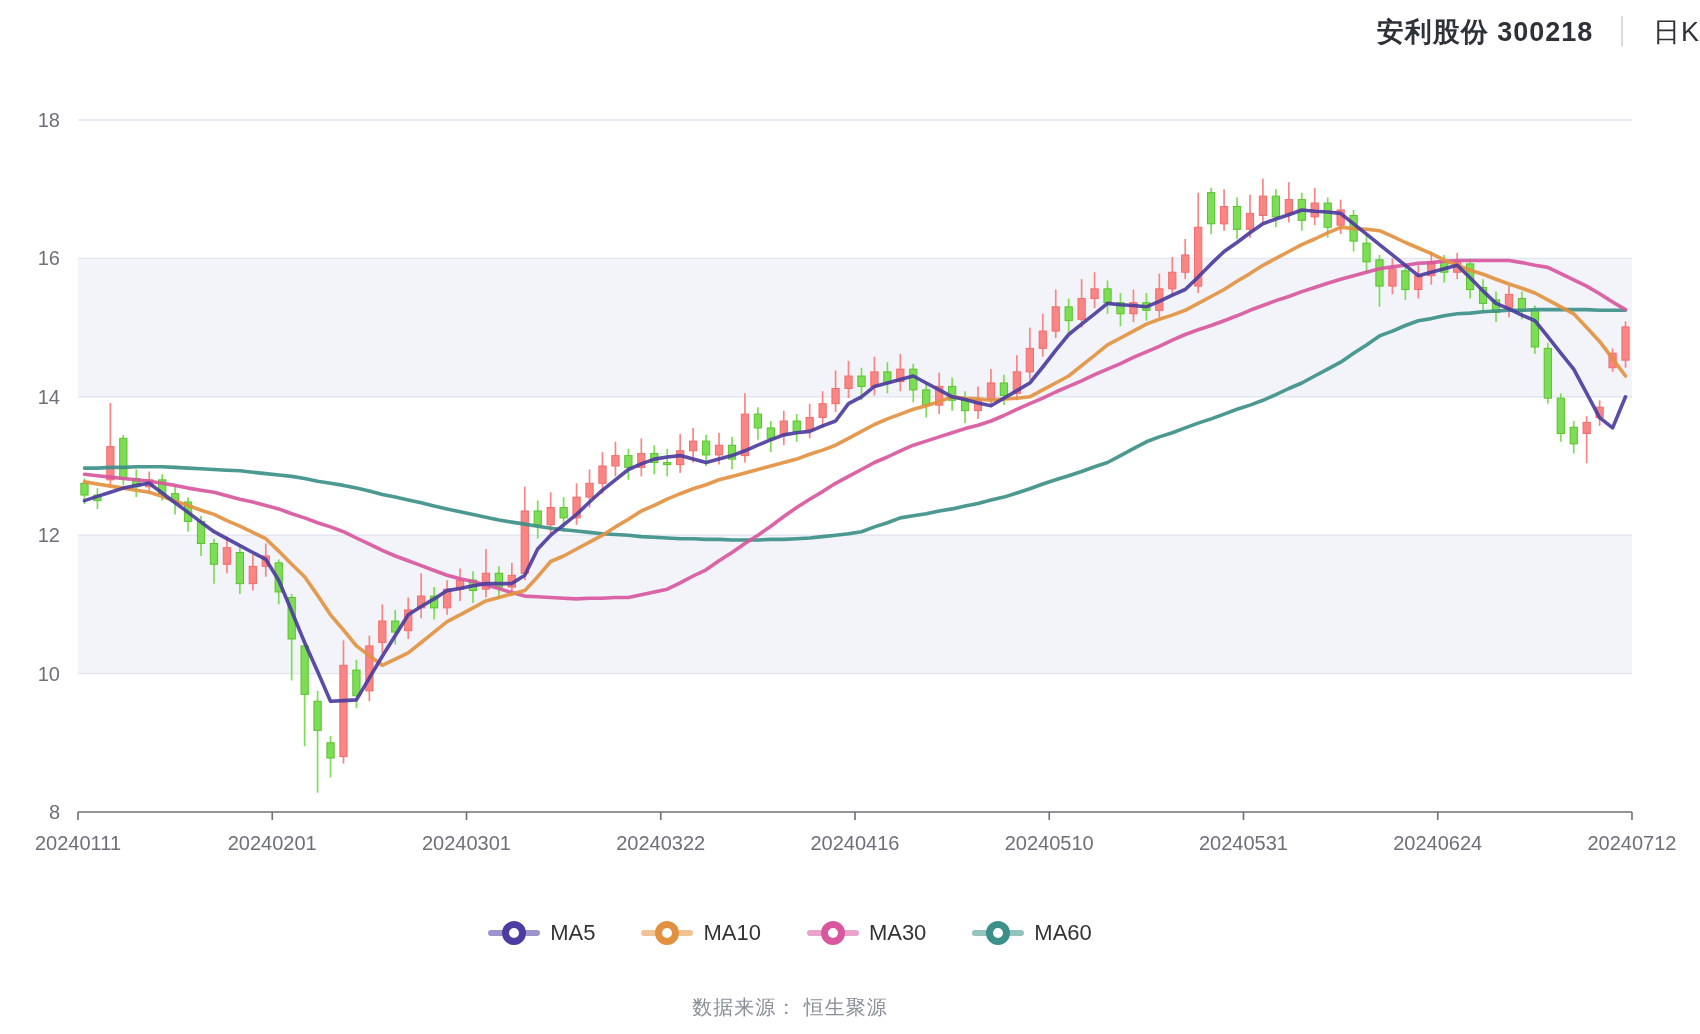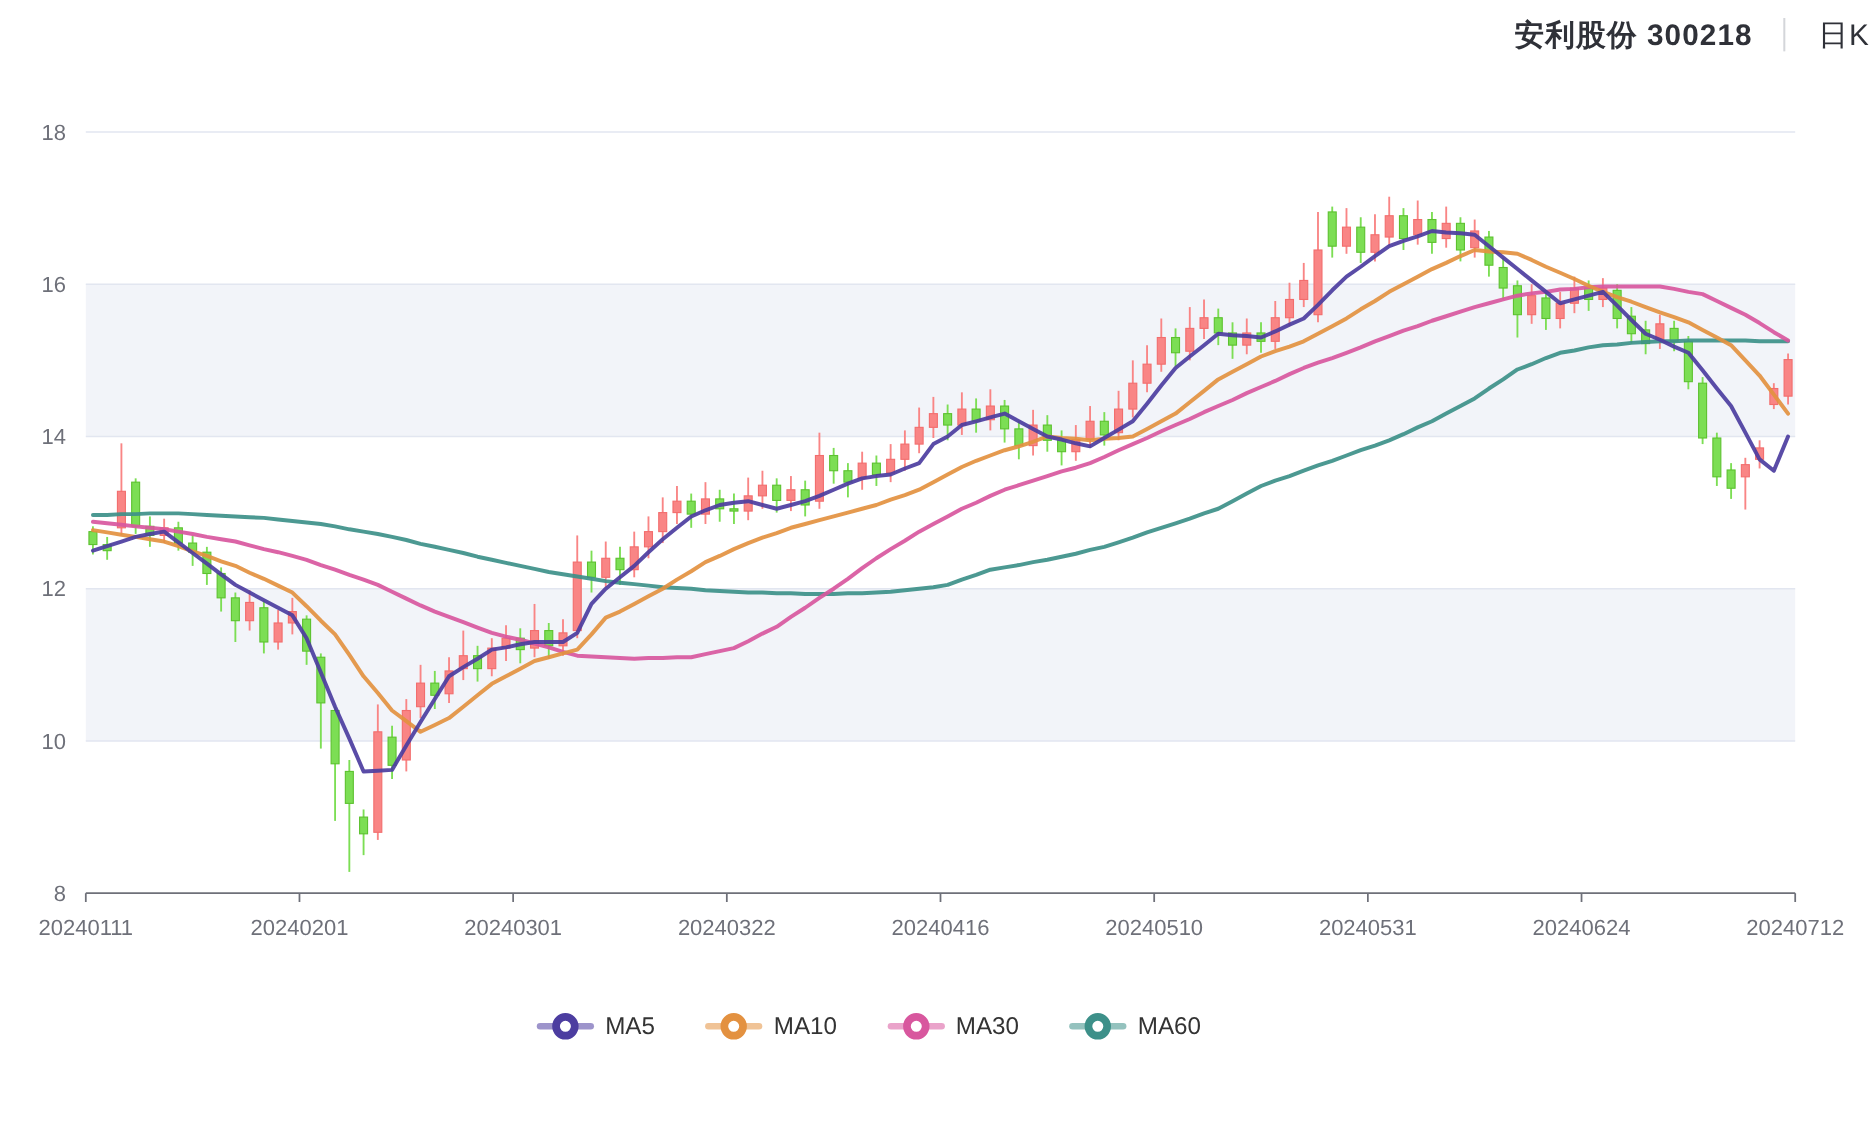--- a/index.html
+++ b/index.html
@@ -339,13 +339,14 @@
       </div>
       <div class="legend-item">
         <span class="lg-marker">
           <span class="lg-line" style="background: rgb(61, 144, 137);"></span>
           <span class="lg-ring" style="border-color: rgb(61, 144, 137);"></span>
         </span>
         <span class="lg-label">MA60</span>
       </div>
     </div>
 
+  <div id="footer">数据来源： 恒生聚源</div>
 </div>
 
 </body></html>

